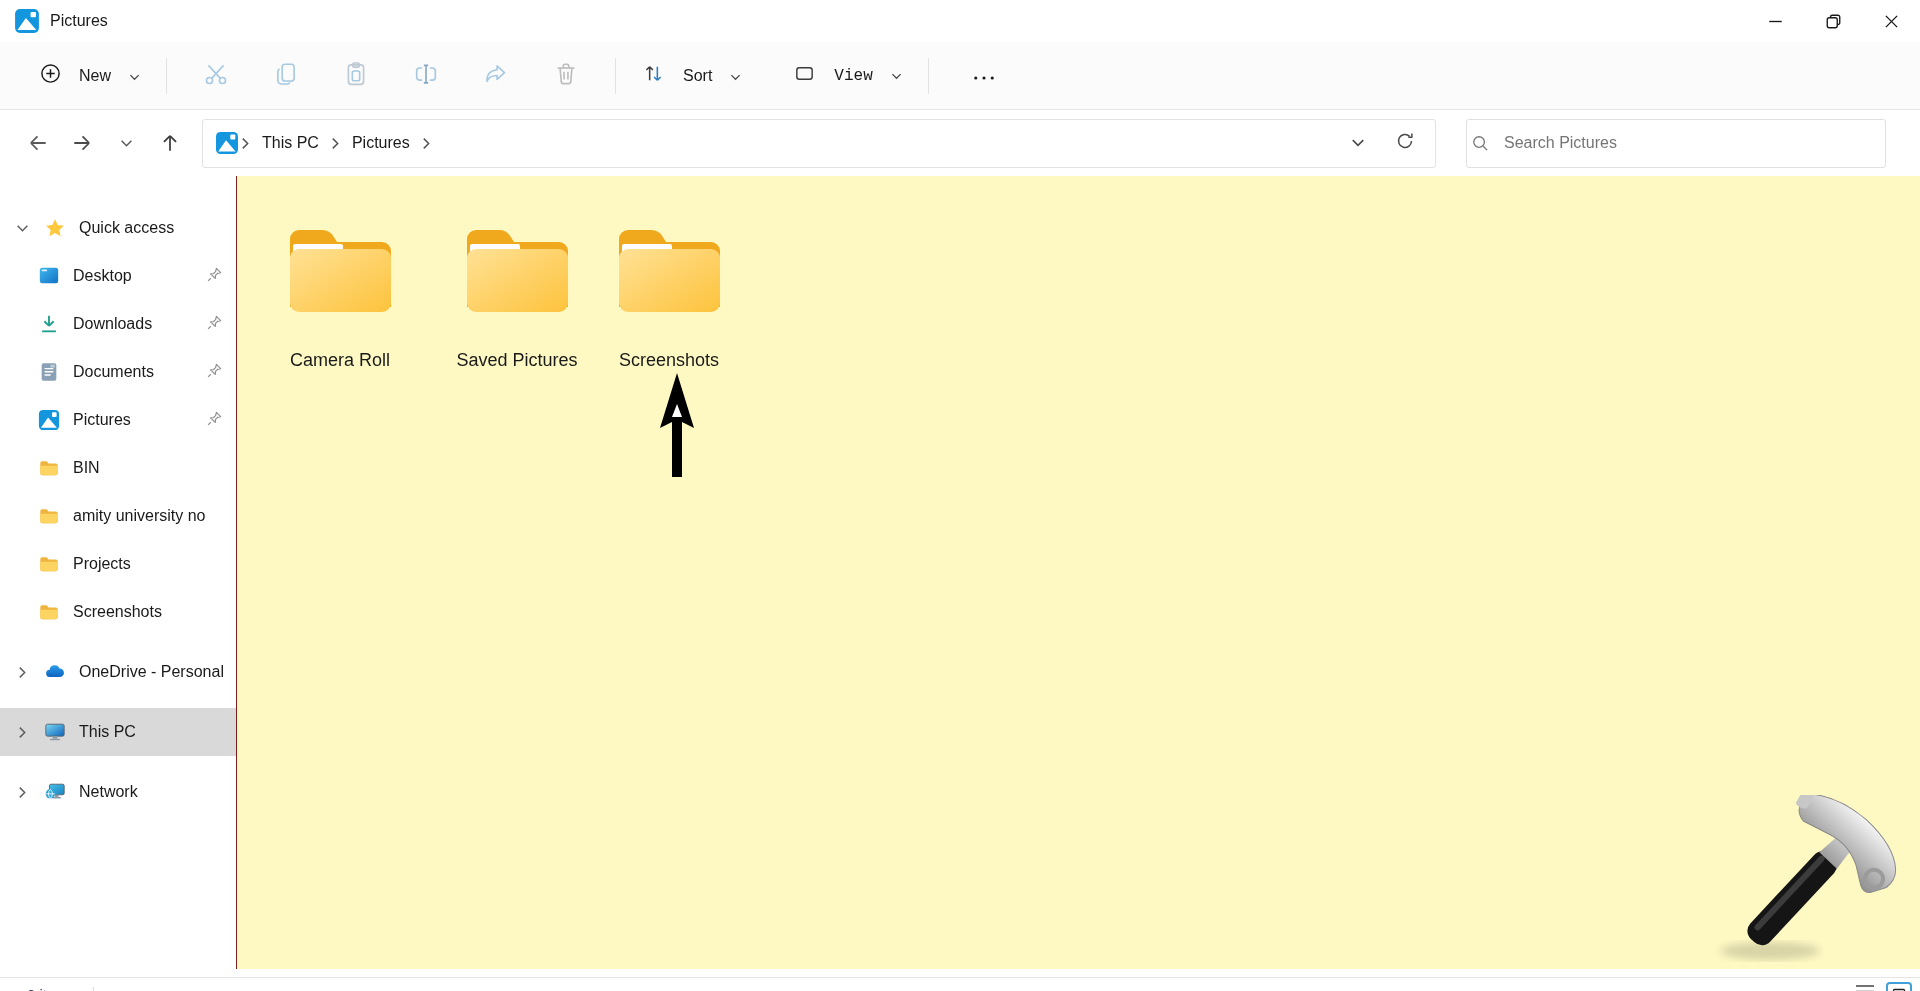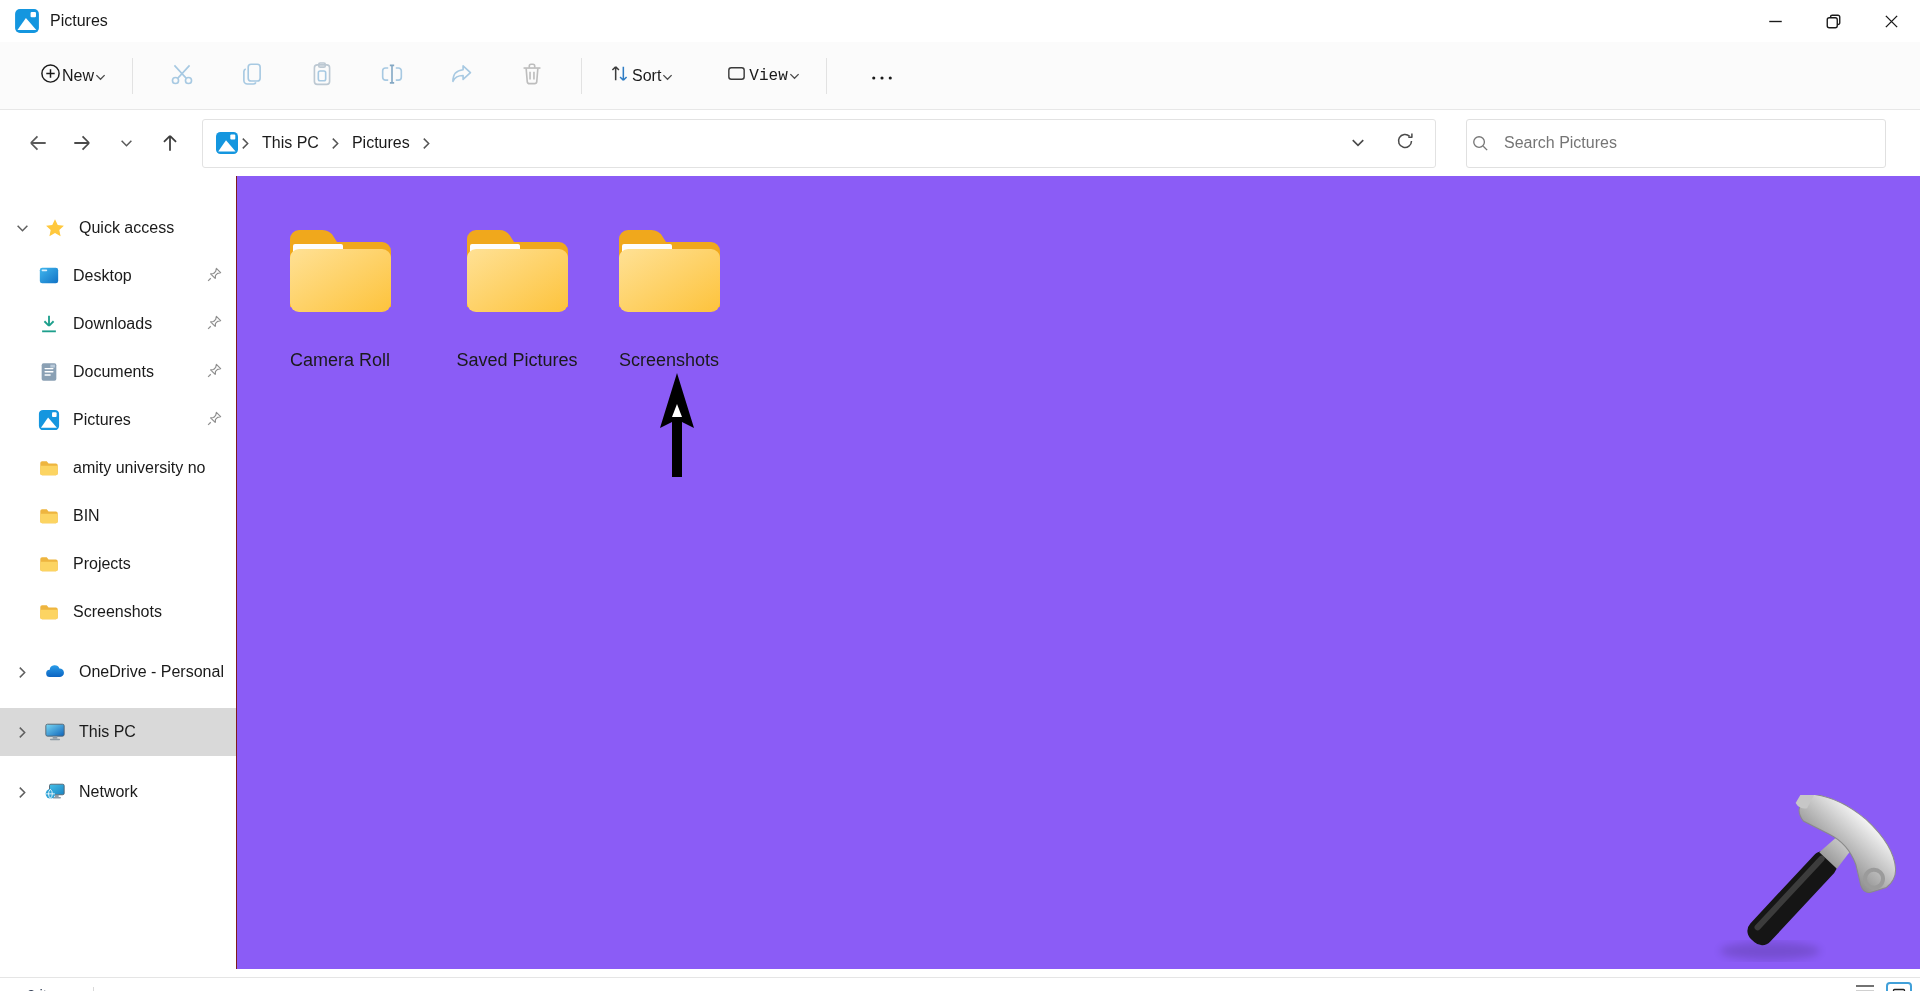--- a/index.html
+++ b/index.html
@@ -9,21 +9,21 @@
   
   .titlebar { height:42px; display:flex; align-items:center; padding-left:14px; background:#fff; }
   .app-ico { width:26px; height:26px; margin-right:10px; }
   .title-text { font-size:16px; }
   .win-controls { margin-left:auto; display:flex; }
   .win-btn { width:58px; height:40px; display:flex; align-items:center; justify-content:center; }
 
   
   .toolbar { height:68px; background:#fbfbfb; border-bottom:1px solid #e7e7e7;
              display:flex; align-items:center; padding-left:28px; }
-  .tb-btn { display:flex; align-items:center; gap:1px; padding:9px 12px; border-radius:5px; font-size:16px; }
+  .tb-btn { display:flex; align-items:center; gap:18px; padding:9px 12px; border-radius:5px; font-size:16px; }
   .tb-sep { width:1px; height:36px; background:#e2e2e2; margin:0 14px; }
   .tb-ico { width:64px; height:44px; display:flex; align-items:center; justify-content:center; margin:0 3px; }
   .tb-btn.more { padding:9px 16px; margin-left:14px; }
   .gap28 { margin-left:28px;font-family:Liberation Mono, monospace; }
 
   
   .addressrow { height:66px; display:flex; align-items:center; padding:0 16px; background:#fff; }
   .nav-btn { width:44px; height:40px; display:flex; align-items:center; justify-content:center; border-radius:5px; }
   .addressbox { width:1234px; height:49px; margin-left:10px; border:1px solid #e2e2e2; border-radius:3px;
                 display:flex; align-items:center; padding:0 12px; background:#fff; }
@@ -41,21 +41,21 @@
              border-right:1px solid #7f1d1d; padding-top:28px; overflow:hidden; background:#fff; }
   .s-row { height:48px; display:flex; align-items:center; font-size:16px; white-space:nowrap; }
   .s-chev { width:44px; display:flex; justify-content:center; flex:none; }
   .s-icon { width:22px; height:22px; margin-right:13px; flex:none; }
   .s-row.child { padding-left:38px; }
   .s-row.selected { background:#d9d9d9; }
   .pin { margin-left:auto; margin-right:13px; flex:none; }
   .s-gap { height:12px; }
 
   
-  .main { position:absolute; left:237px; top:176px; right:0; bottom:22px; background:#8b5cf6; }
+  .main { position:absolute; left:237px; top:176px; right:0; bottom:22px; background:#fef9c3; }
   .tile { position:absolute; width:164px; top:46px; text-align:center; }
   .tile .fico { display:block; margin:0 auto; }
   .tile .flabel { margin-top:29px; font-size:18px; color:#1a1a1a; }
   .t0 { left:21px; } .t1 { left:198px; } .t2 { left:350px; }
 
   .arrow-ann { position:absolute; left:420px; top:195px; width:40px; height:108px; }
   .hammer-ann { position:absolute; left:1712px; top:795px; width:195px; height:172px; }
 
   
   .statusbar { position:absolute; left:0; right:0; bottom:0; height:14px; background:#fff;
@@ -410,31 +410,31 @@
     </span>
   </div>
 
   <div class="s-row child">
     <span class="s-icon">
       <svg viewBox="0 0 24 24" width="22" height="22">
           <path d="M2.5 6.5 a2 2 0 0 1 2 -2 h5 l2 2.5 h8 a2 2 0 0 1 2 2 v9 a2 2 0 0 1 -2 2 h-15 a2 2 0 0 1 -2 -2 Z" fill="#eeb53f"></path>
           <path d="M2.5 9.5 h19 v8.5 a2 2 0 0 1 -2 2 h-15 a2 2 0 0 1 -2 -2 Z" fill="#fcd462"></path>
         </svg>
     </span>
-    <span>amity university no</span>
+    <span>BIN</span>
   </div>
 
   <div class="s-row child">
     <span class="s-icon">
       <svg viewBox="0 0 24 24" width="22" height="22">
           <path d="M2.5 6.5 a2 2 0 0 1 2 -2 h5 l2 2.5 h8 a2 2 0 0 1 2 2 v9 a2 2 0 0 1 -2 2 h-15 a2 2 0 0 1 -2 -2 Z" fill="#eeb53f"></path>
           <path d="M2.5 9.5 h19 v8.5 a2 2 0 0 1 -2 2 h-15 a2 2 0 0 1 -2 -2 Z" fill="#fcd462"></path>
         </svg>
     </span>
-    <span>BIN</span>
+    <span>amity university no</span>
   </div>
 
   <div class="s-row child">
     <span class="s-icon">
       <svg viewBox="0 0 24 24" width="22" height="22">
           <path d="M2.5 6.5 a2 2 0 0 1 2 -2 h5 l2 2.5 h8 a2 2 0 0 1 2 2 v9 a2 2 0 0 1 -2 2 h-15 a2 2 0 0 1 -2 -2 Z" fill="#eeb53f"></path>
           <path d="M2.5 9.5 h19 v8.5 a2 2 0 0 1 -2 2 h-15 a2 2 0 0 1 -2 -2 Z" fill="#fcd462"></path>
         </svg>
     </span>
     <span>Projects</span>

